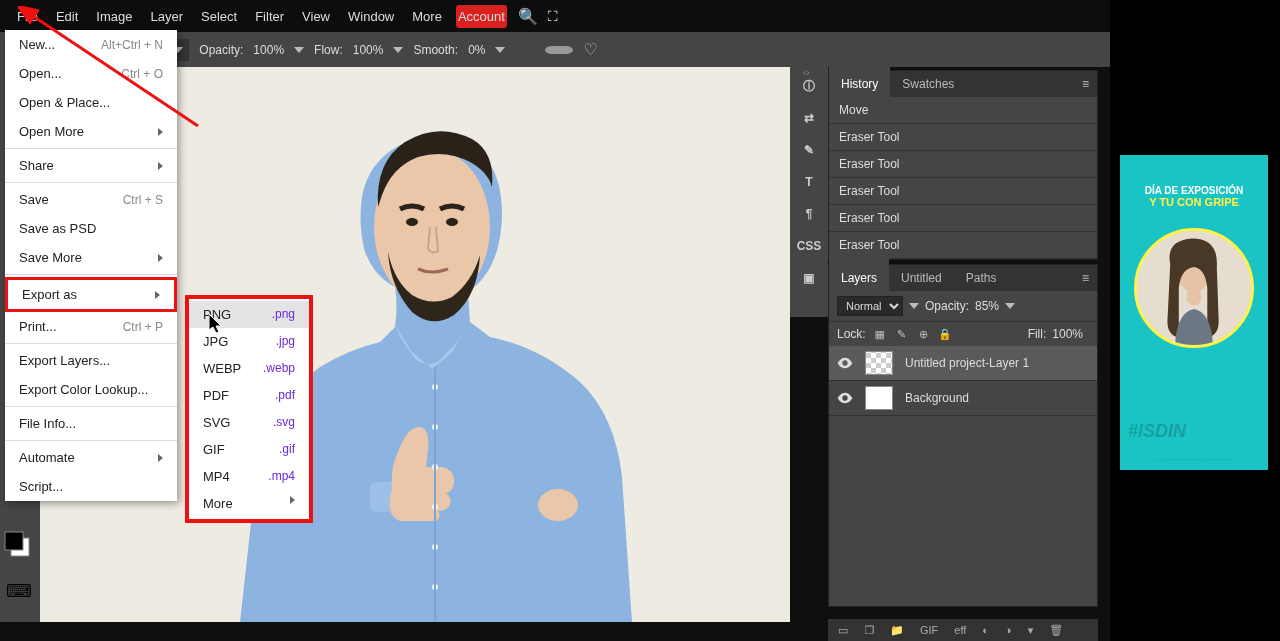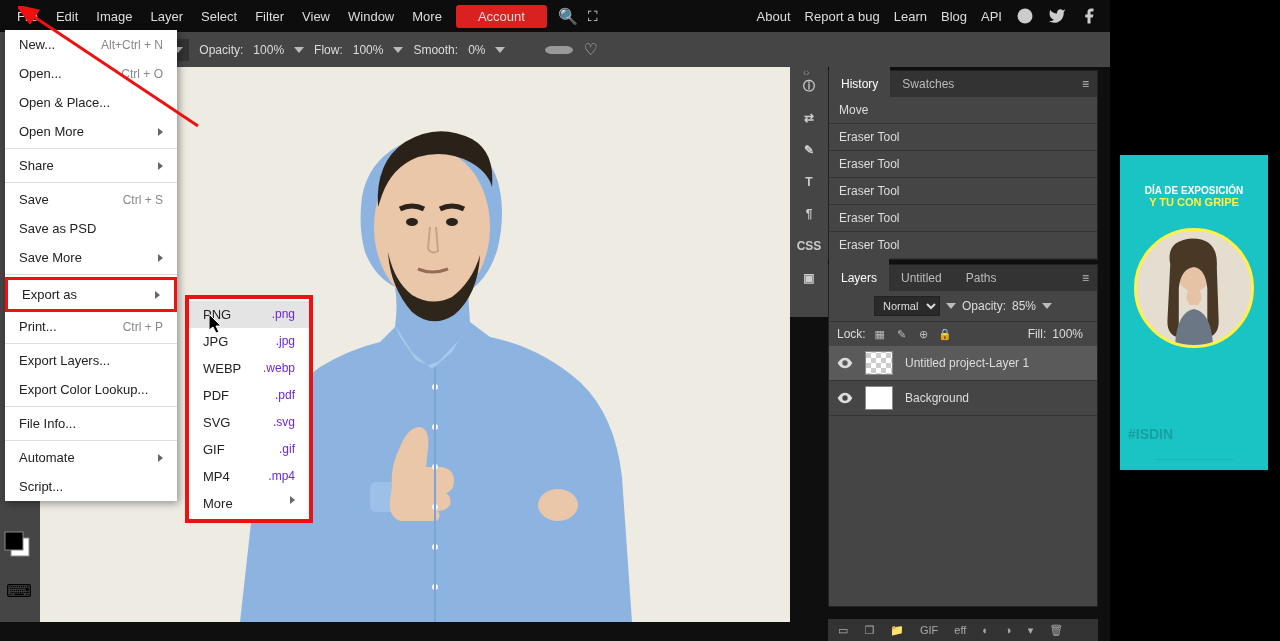--- a/index.html
+++ b/index.html
@@ -2,21 +2,21 @@
 <html><head>
 <meta charset="utf-8">
 <style>
 * { margin: 0; padding: 0; box-sizing: border-box; font-family: Arial, sans-serif; }
 body { background: #000; width: 1280px; height: 641px; overflow: hidden; position: relative; }
 .app { width: 1110px; height: 641px; background: #0f0f0f; position: relative; }
 
 
 .menubar { height: 32px; background: #0d0d0d; display: flex; align-items: center; color: #ddd; font-size: 13px; padding-left: 8px; }
 .menubar .menu-item { padding: 6px 9px; cursor: pointer; }
-.menubar .account { background: #d9221f; padding: 4px 22px; border-radius: 3px; margin: 0 5px; }
+.menubar .account { background: #d9221f; padding: 4px 2px; border-radius: 3px; margin: 0 5px; }
 .menubar .right { margin-left: auto; display: flex; align-items: center; gap: 14px; padding-right: 12px; }
 .menubar .right span { cursor: pointer; font-size: 13px; }
 .menubar .icon { width: 18px; height: 18px; fill: #ccc; }
 
 
 .optbar { height: 35px; background: #454545; display: flex; align-items: center; color: #ddd; font-size: 12px; padding-left: 160px; gap: 10px; }
 .optbar .dd { background: #333; padding: 4px 6px; display: flex; align-items: center; gap: 4px; }
 .optbar .tri { width: 0; height: 0; border-left: 5px solid transparent; border-right: 5px solid transparent; border-top: 6px solid #bbb; }
 .brush-shape { width: 28px; height: 8px; background: #999; border-radius: 50%/100%; }
 
@@ -52,42 +52,42 @@
 .iconcol .ic { width: 26px; height: 26px; margin: 6px; border-radius: 2px; display: flex; align-items: center; justify-content: center; color: #ccc; font-size: 12px; font-weight: bold; }
 
 
 .rpanel { position: absolute; top: 70px; left: 828px; width: 270px; color: #ddd; font-size: 12px; }
 .panel-box { background: #454545; border: 1px solid #222; margin-bottom: 4px; }
 .tabs { display: flex; background: #333; height: 26px; align-items: center; }
 .tabs .tab { padding: 16px 12px; cursor: pointer; color: #bbb; }
 .tabs .tab.active { background: #454545; color: #fff; }
 .tabs .menu-ic { margin-left: auto; padding: 4px 8px; color: #bbb; }
 .hist-list .hi { padding: 6px 10px; border-bottom: 1px solid #333; }
-.lay-opts { display: flex; align-items: center; padding: 5px 8px; gap: 6px; justify-content: center; }
+.lay-opts { display: flex; align-items: center; padding: 5px 8px; gap: 6px; }
 .lay-opts select { background: #2a2a2a; color: #ddd; border: 1px solid #222; padding: 2px 4px; font-size: 11px; }
 .lay-opts .tri { width: 0; height: 0; border-left: 5px solid transparent; border-right: 5px solid transparent; border-top: 6px solid #bbb; }
 .lock-row { display: flex; align-items: center; padding: 4px 8px; gap: 6px; border-top: 1px solid #333; }
 .lock-row .lico { width: 16px; height: 16px; display: flex; align-items: center; justify-content: center; color: #bbb; font-size: 11px; }
 .layers-list .lr { display: flex; align-items: center; padding: 5px 8px; border-bottom: 1px solid #333; gap: 12px; }
 .layers-list .lr.sel { background: #5a5a5a; }
 .eye { width: 16px; height: 16px; }
 .thumb { width: 28px; height: 24px; border: 1px solid #888; background: #fff; }
 .thumb.checker { background: repeating-conic-gradient(#ccc 0% 25%, #fff 0% 50%) 0/10px 10px; }
 
 
 .status { position: absolute; bottom: 0; left: 828px; width: 270px; height: 22px; background: #333; display: flex; align-items: center; padding: 0 6px; gap: 8px; color: #aaa; font-size: 11px; }
 .status .ic { padding: 2px 4px; }
 
 
 .ad { position: absolute; top: 155px; left: 1120px; width: 148px; height: 315px; background: #1bc4c4; text-align: center; padding: 8px; }
 .ad .t1 { color: #fff; font-size: 10px; font-weight: bold; margin-top: 22px; }
 .ad .t2 { color: #fff244; font-size: 11px; font-weight: bold; }
 .ad .circ { width: 120px; height: 120px; border-radius: 50%; background: #e8e0d5; margin: 20px auto; border: 3px solid #fff244; position: relative; overflow: hidden; }
 .ad .circ svg { width: 100%; height: 100%; }
-.ad .brand { color: #17a0a0; font-size: 14px; font-weight: bold; position: absolute; bottom: 28px; left: 8px; }
+.ad .brand { color: #17a0a0; font-size: 18px; font-weight: bold; font-style: italic; position: absolute; bottom: 28px; left: 8px; }
 .ad .fine { position: absolute; bottom: 8px; left: 4px; right: 4px; font-size: 5px; color: #0a7070; }
 
 
 .handle { position: absolute; color: #888; font-size: 10px; top: 67px; }
 
 </style>
 </head>
 <body>
 
 <div class="app">
@@ -98,36 +98,20 @@
     <span class="menu-item">Image</span>
     <span class="menu-item">Layer</span>
     <span class="menu-item">Select</span>
     <span class="menu-item">Filter</span>
     <span class="menu-item">View</span>
     <span class="menu-item">Window</span>
     <span class="menu-item">More</span>
     <span class="account">Account</span>
     <span style="margin-left:6px;font-size:16px;">🔍</span>
     <span style="margin-left:10px;font-size:14px;">⛶</span>
-    <div class="right">
-      <span>About</span>
-      <span>Report a bug</span>
-      <span>Learn</span>
-      <span>Blog</span>
-      <span>API</span>
-      <svg class="icon" viewBox="0 0 24 24">
-          <circle cx="12" cy="12" r="10"></circle>
-        </svg>
-      <svg class="icon" viewBox="0 0 24 24">
-          <path d="M23 3a10.9 10.9 0 01-3.14 1.53 4.48 4.48 0 00-7.86 3v1A10.66 10.66 0 013 4s-4 9 5 13a11.64 11.64 0 01-7 2c9 5 20 0 20-11.5a4.5 4.5 0 00-.08-.83A7.72 7.72 0 0023 3z"></path>
-        </svg>
-      <svg class="icon" viewBox="0 0 24 24">
-          <path d="M18 2h-3a5 5 0 00-5 5v3H7v4h3v8h4v-8h3l1-4h-4V7a1 1 0 011-1h3z"></path>
-        </svg>
-    </div>
   </div>
 
   <div class="optbar">
     <div class="dd">
         <span>&nbsp;</span>
         <span class="tri"></span>
       </div>
     <span>Opacity:</span>
     <span>100%</span>
       <span class="tri"></span>

